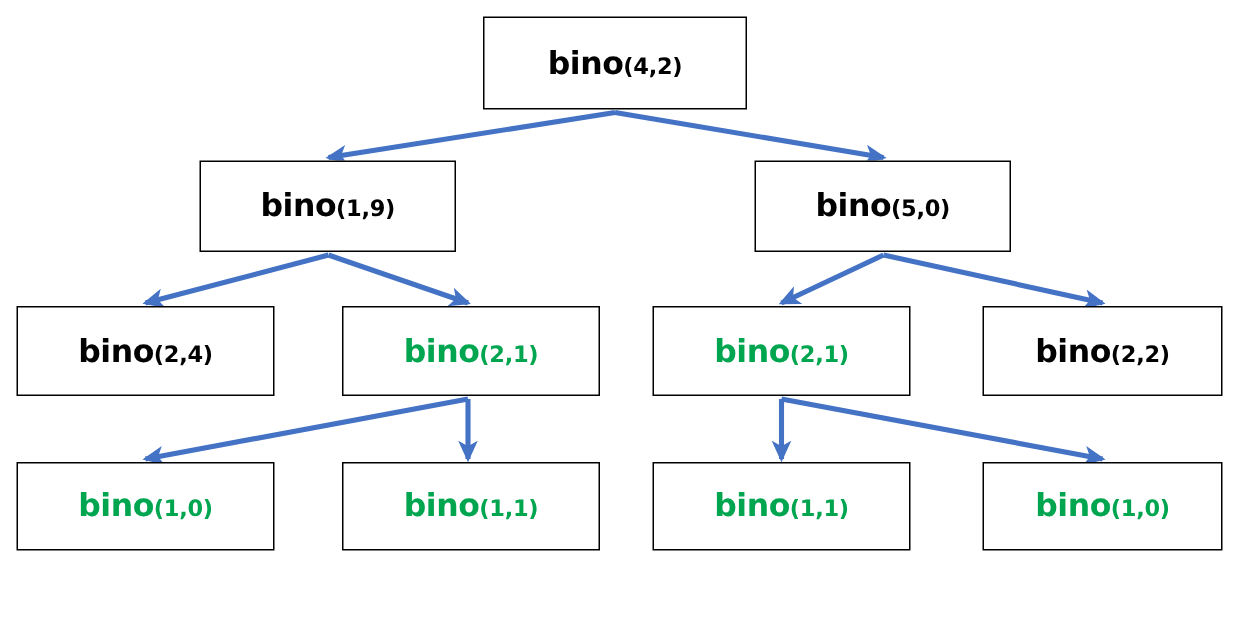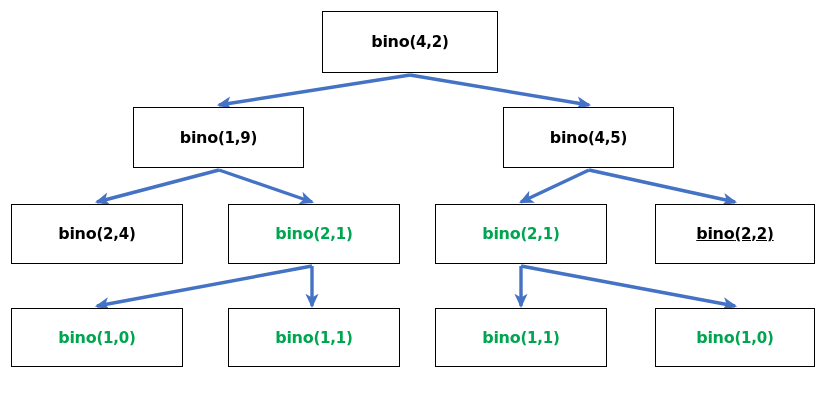--- a/index.html
+++ b/index.html
@@ -32,21 +32,21 @@
     align-items: center;
     justify-content: center;
     white-space: nowrap;
   }
   .node-label {
     display: inline-block;
     line-height: 1;
   }
   .fn {
     font-weight: bold;
-    font-size: 16px;
+    font-size: 21px;
     letter-spacing: -0.3px;
   }
   .args {
     font-weight: bold;
     font-size: 15px;
     letter-spacing: -0.2px;
   }
   .c-black .fn, .c-black .args { color: #000000; }
   .c-green .fn, .c-green .args { color: #00A550; }
 </style>
@@ -72,32 +72,32 @@
       <line x1="521" y1="266" x2="735" y2="306" stroke="#4472C4" stroke-width="3.4" marker-end="url(#arrowhead)"></line>
     </svg>
   <div id="node-layer">
       <div class="node c-black" style="left: 322px; top: 11px; width: 176px; height: 62px;">
         <span class="node-label"><span class="fn">bino</span><span class="args">(4,2)</span></span>
       </div>
       <div class="node c-black" style="left: 133px; top: 107px; width: 171px; height: 61px;">
         <span class="node-label"><span class="fn">bino</span><span class="args">(1,9)</span></span>
       </div>
       <div class="node c-black" style="left: 503px; top: 107px; width: 171px; height: 61px;">
-        <span class="node-label"><span class="fn">bino</span><span class="args">(4,5)</span></span>
+        <span class="node-label"><span class="fn">bino</span><span class="args">(5,0)</span></span>
       </div>
       <div class="node c-black" style="left: 11px; top: 204px; width: 172px; height: 60px;">
         <span class="node-label"><span class="fn">bino</span><span class="args">(2,4)</span></span>
       </div>
       <div class="node c-green" style="left: 228px; top: 204px; width: 172px; height: 60px;">
         <span class="node-label"><span class="fn">bino</span><span class="args">(2,1)</span></span>
       </div>
       <div class="node c-green" style="left: 435px; top: 204px; width: 172px; height: 60px;">
         <span class="node-label"><span class="fn">bino</span><span class="args">(2,1)</span></span>
       </div>
-      <div class="node c-black" style="left: 655px; top: 204px; width: 160px; height: 60px; text-decoration: underline;">
+      <div class="node c-black" style="left: 655px; top: 204px; width: 160px; height: 60px;">
         <span class="node-label"><span class="fn">bino</span><span class="args">(2,2)</span></span>
       </div>
       <div class="node c-green" style="left: 11px; top: 308px; width: 172px; height: 59px;">
         <span class="node-label"><span class="fn">bino</span><span class="args">(1,0)</span></span>
       </div>
       <div class="node c-green" style="left: 228px; top: 308px; width: 172px; height: 59px;">
         <span class="node-label"><span class="fn">bino</span><span class="args">(1,1)</span></span>
       </div>
       <div class="node c-green" style="left: 435px; top: 308px; width: 172px; height: 59px;">
         <span class="node-label"><span class="fn">bino</span><span class="args">(1,1)</span></span>

